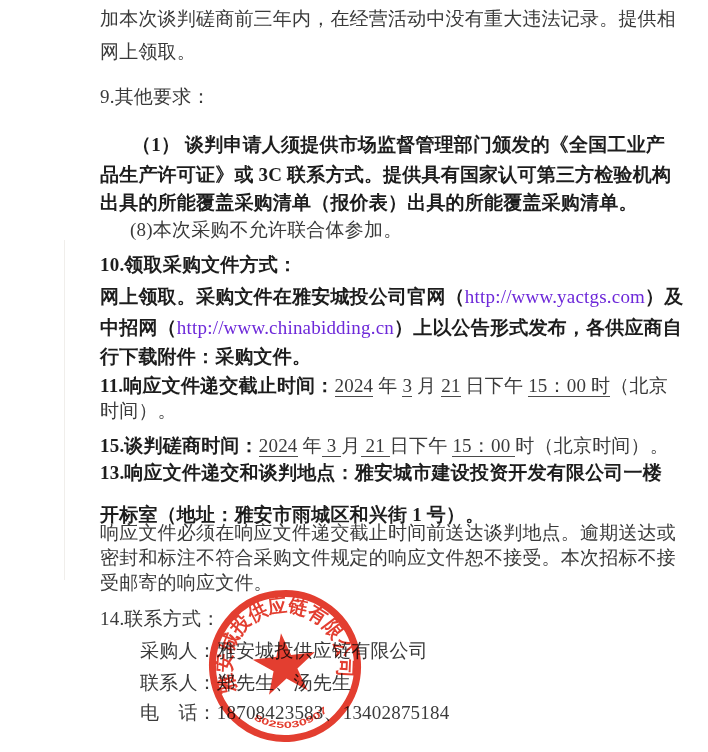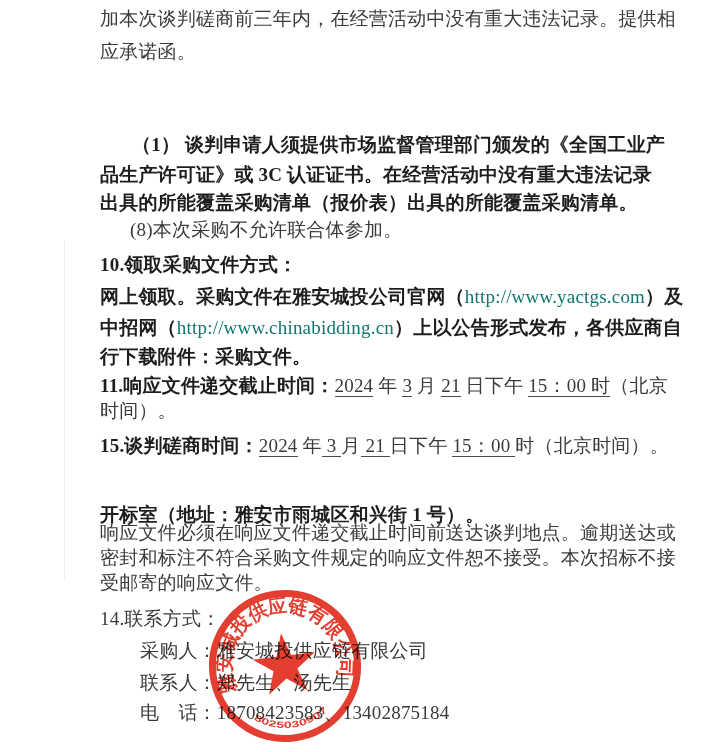--- a/index.html
+++ b/index.html
@@ -7,57 +7,59 @@
   .page{
     position:relative;width:708px;height:752px;background:#ffffff;overflow:hidden;
     font-family:"Liberation Serif","DejaVu Serif",serif;
   }
   .scan-edge{position:absolute;left:64px;top:240px;width:1px;height:340px;background:#f0eeeb;}
   .line{
     position:absolute;left:100px;height:30px;line-height:30px;
     font-size:19px;color:#3a3a3a;white-space:pre;letter-spacing:0.2px;
   }
   .b{font-weight:700;color:#1d1d1d;font-family:Liberation Serif, serif;}
-  .line .r{font-weight:400;color:#0f766e;}
+  .line .r{font-weight:400;color:#6d28d9;}
   .line .u{border-bottom:1.5px solid #4a4a4a;}
   .ind1{padding-left:30px;}
   .ind2{padding-left:32px;}
   .ind3{padding-left:40px;}
   .stamp{
     position:absolute;left:204px;top:586px;width:162px;height:160px;
     opacity:0.92;mix-blend-mode:multiply;transform:rotate(-7deg);
   }
   .stamp text{font-family:"Liberation Sans","DejaVu Sans",sans-serif;font-weight:700;}
 </style>
 </head>
 <body>
 
 <div class="page">
 
   <div class="scan-edge"></div>
 
   <div class="line" style="top:4px">加本次谈判磋商前三年内，在经营活动中没有重大违法记录。提供相</div>
-  <div class="line" style="top:37px">应承诺函。</div>
+  <div class="line" style="top:37px">网上领取。</div>
 
+  <div class="line" style="top:82px">9.其他要求：</div>
 
   <div class="line b ind2" style="top:130px">（1） 谈判申请人须提供市场监督管理部门颁发的《全国工业产</div>
-  <div class="line b" style="top:160px">品生产许可证》或 3C 认证证书。在经营活动中没有重大违法记录</div>
+  <div class="line b" style="top:160px">品生产许可证》或 3C 联系方式。提供具有国家认可第三方检验机构</div>
   <div class="line b" style="top:188px">出具的所能覆盖采购清单（报价表）出具的所能覆盖采购清单。</div>
   <div class="line ind1" style="top:215px">(8)本次采购不允许联合体参加。</div>
 
   <div class="line b" style="top:250px">10.领取采购文件方式：</div>
   <div class="line b" style="top:282px"><span>网上领取。采购文件在雅安城投公司官网（</span><span class="r">http://www.yactgs.com</span><span>）及</span></div>
   <div class="line b" style="top:313px"><span>中招网（</span><span class="r">http://www.chinabidding.cn</span><span>）上以公告形式发布，各供应商自</span></div>
   <div class="line b" style="top:342px">行下载附件：采购文件。</div>
 
   <div class="line" style="top:371px"><span class="b">11.响应文件递交截止时间：</span><span class="u">2024</span><span> 年 </span><span class="u">3</span><span> 月 </span><span class="u">21</span><span> 日下午 </span><span class="u">15：00 时</span><span>（北京</span></div>
   <div class="line" style="top:396px">时间）。</div>
 
   <div class="line" style="top:431px"><span class="b">15.谈判磋商时间：</span><span class="u">2024</span><span> 年</span><span class="u"> 3 </span><span>月</span><span class="u"> 21 </span><span>日下午 </span><span class="u">15：00 </span><span>时（北京时间）。</span></div>
 
+  <div class="line b" style="top:458px">13.响应文件递交和谈判地点：雅安城市建设投资开发有限公司一楼</div>
   <div class="line b" style="top:500px">开标室（地址：雅安市雨城区和兴街 1 号）。</div>
 
   <div class="line" style="top:518px">响应文件必须在响应文件递交截止时间前送达谈判地点。逾期送达或</div>
   <div class="line" style="top:568px">受邮寄的响应文件。</div>
   <div class="line" style="top:543px">密封和标注不符合采购文件规定的响应文件恕不接受。本次招标不接</div>
 
   <div class="line" style="top:604px">14.联系方式：</div>
   <div class="line ind3" style="top:636px"><span>采购人：</span><span>雅安城投供应链有限公司</span></div>
   <div class="line ind3" style="top:668px"><span>联系人：</span><span>郑先生、汤先生</span></div>
   <div class="line ind3" style="top:698px"><span>电　话：</span><span>18708423583、13402875184</span></div>

